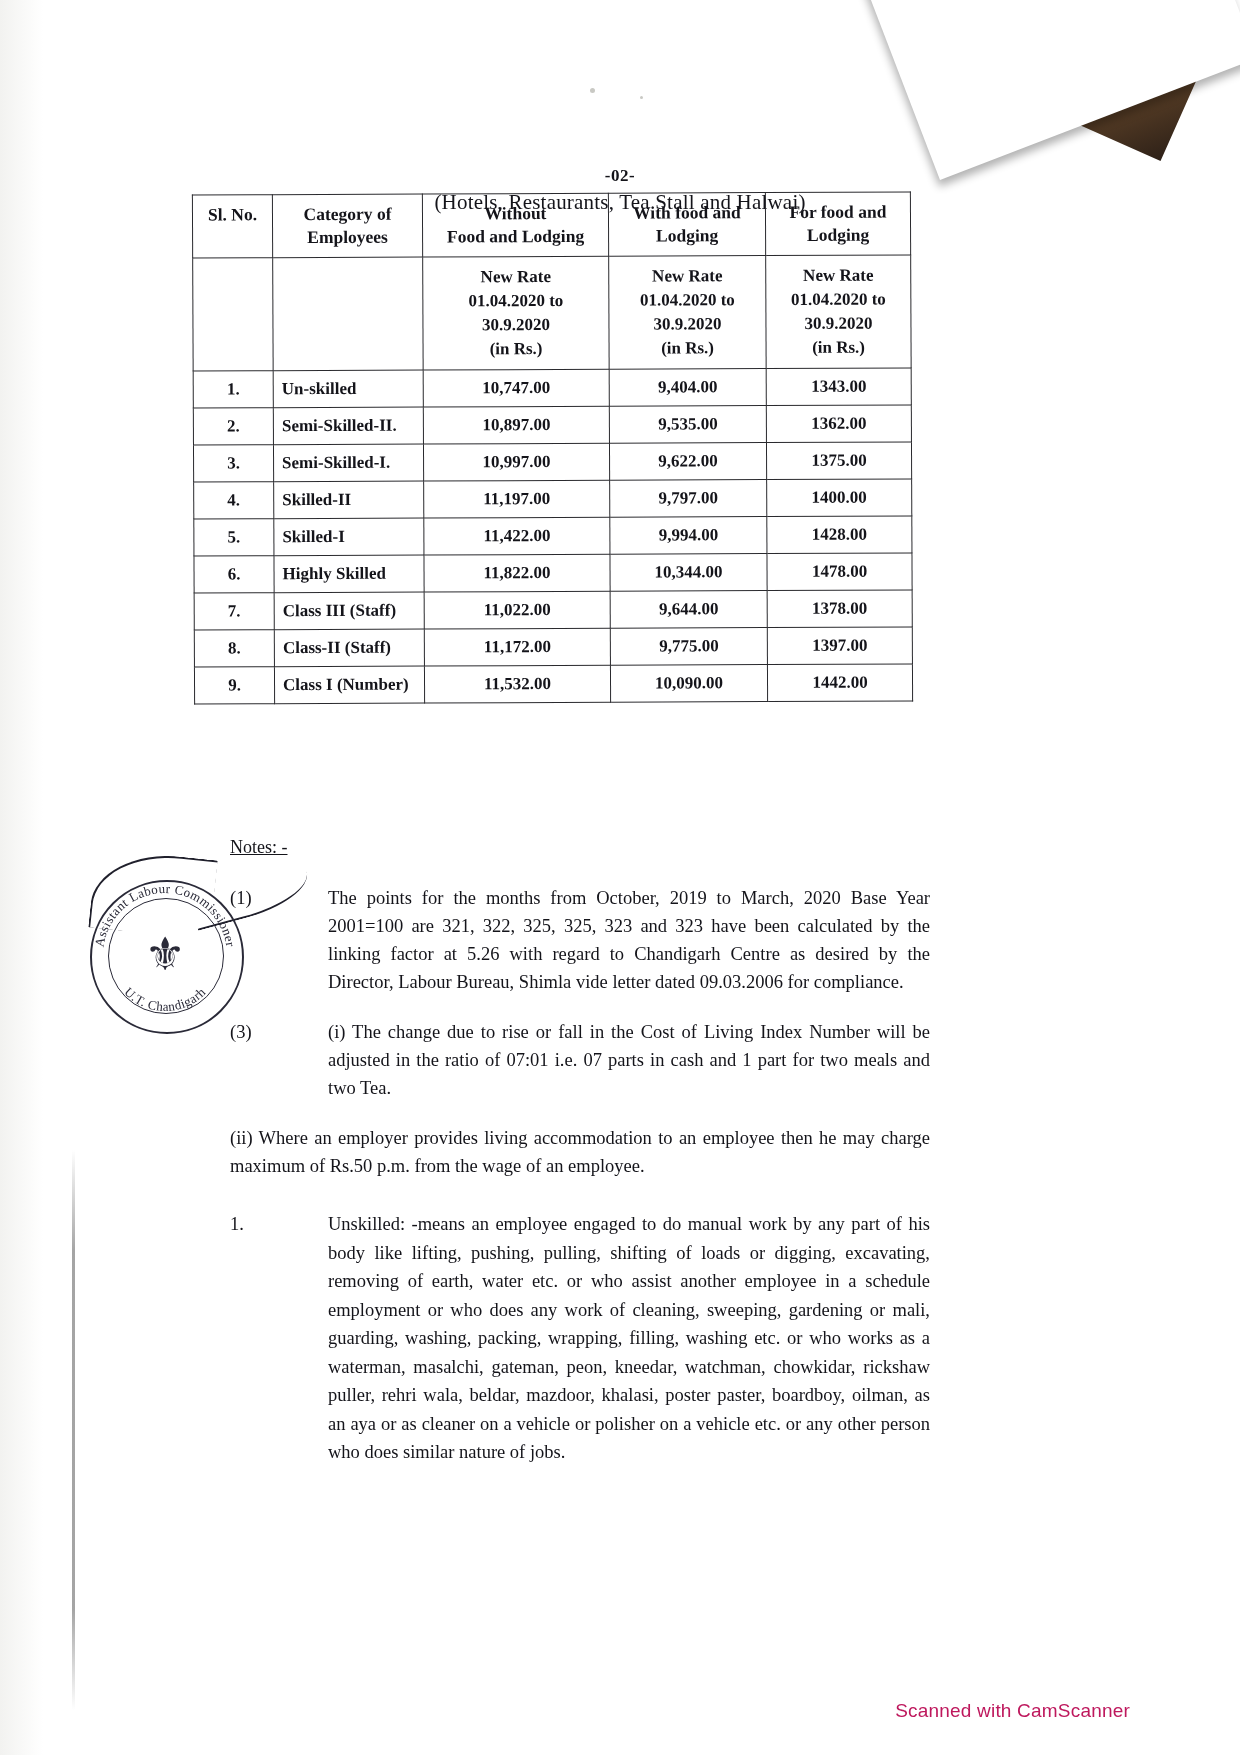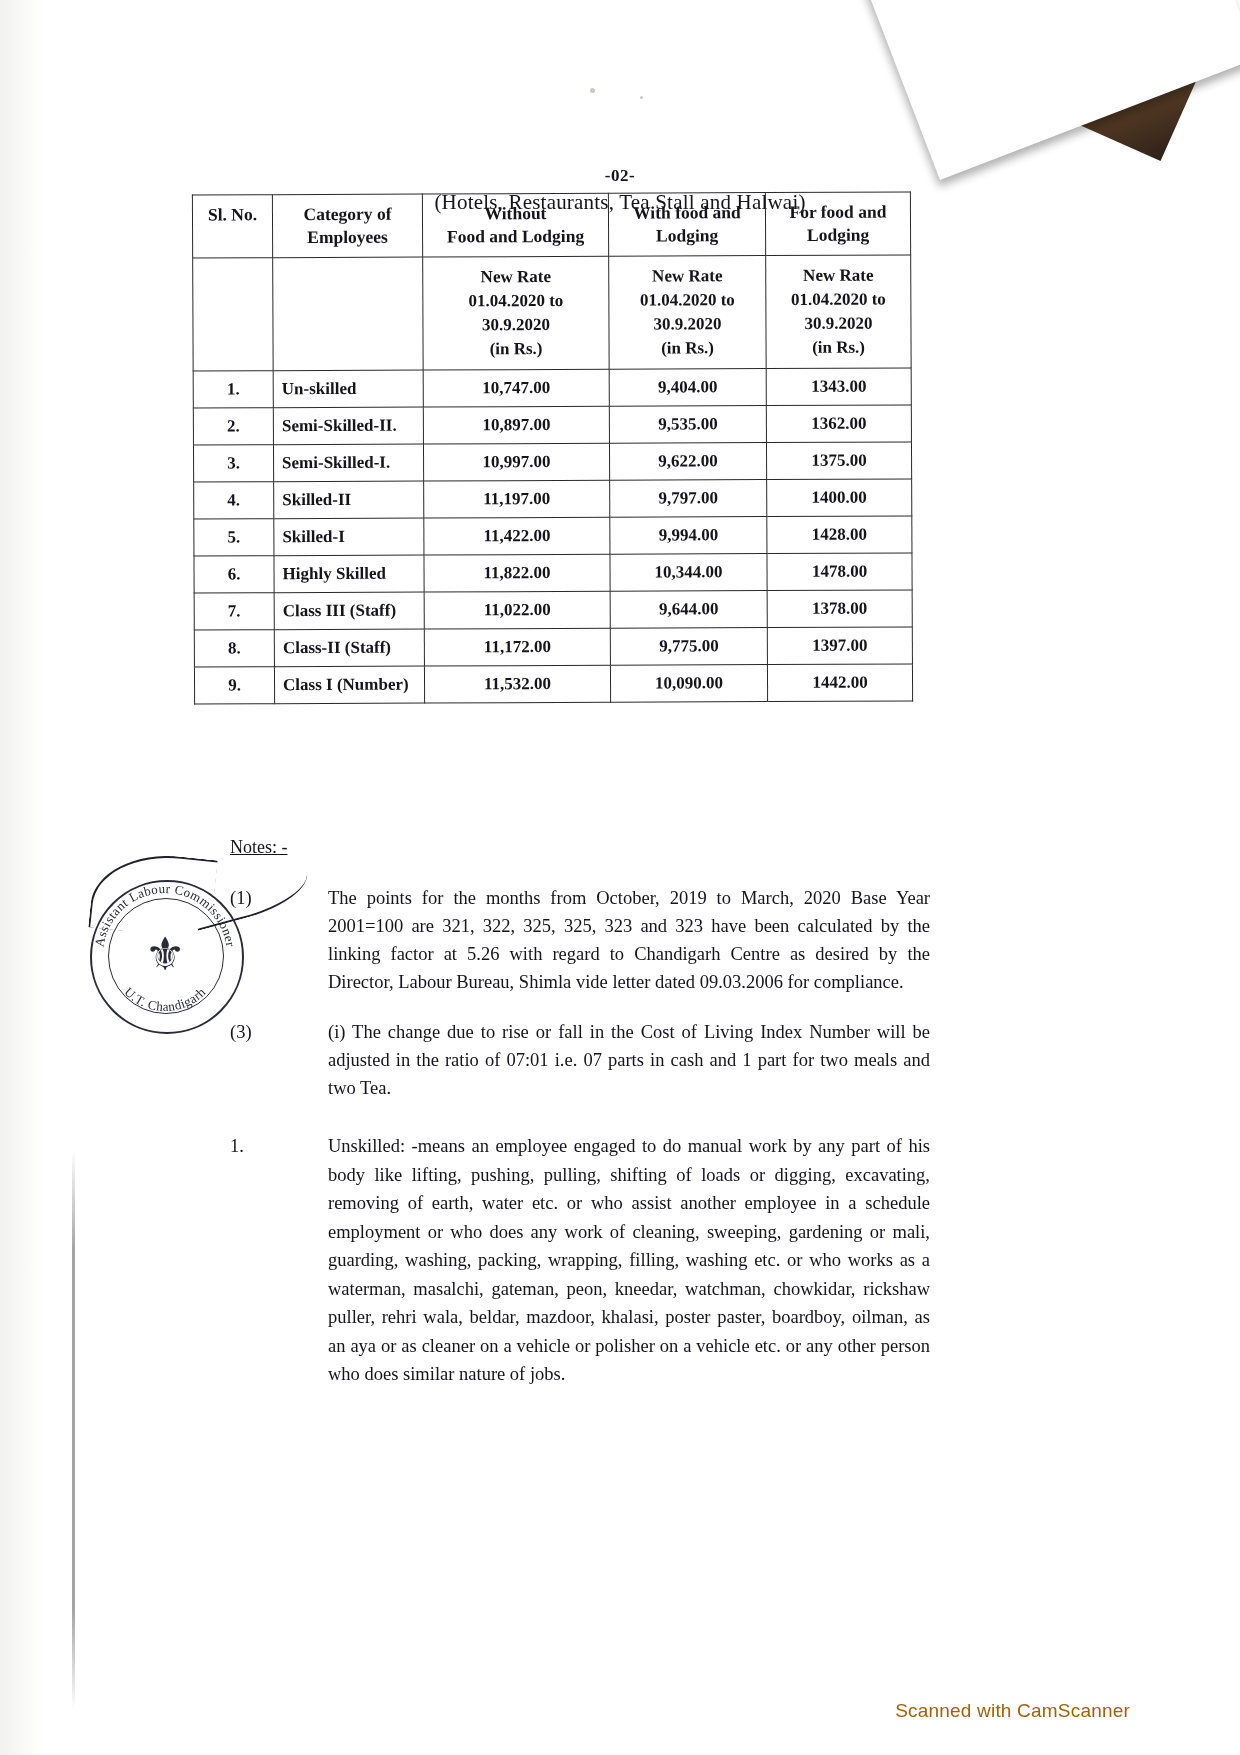--- a/index.html
+++ b/index.html
@@ -250,21 +250,21 @@
     transform: rotate(-15deg);
   }
 
   
   .camscanner {
     position: absolute;
     right: 110px;
     bottom: 33px;
     font-family: "Liberation Sans", sans-serif;
     font-size: 19px;
-    color: #a16207;
+    color: #be185d;
     letter-spacing: .2px;
   }
 </style>
 </head>
 <body>
 
 <div class="page">
 
   <div class="scan-edge-left"></div>
   <div class="scan-edge-left2"></div>
@@ -407,20 +407,23 @@
       <span class="note-num">(1)</span>
       <span class="note-body note-first-indent">The points for the months from October, 2019 to March, 2020 Base Year 2001=100 are 321, 322, 325, 325, 323 and 323 have been calculated by the linking factor at 5.26 with regard to Chandigarh Centre as desired by the Director, Labour Bureau, Shimla vide letter dated 09.03.2006 for compliance.</span>
     </div>
 
 
     <div class="note-block">
       <span class="note-num">(3)</span>
       <span class="note-body note-first-indent">(i) The change due to rise or fall in the Cost of Living Index Number will be adjusted in the ratio of 07:01 i.e. 07 parts in cash and 1 part for two meals and two Tea.</span>
     </div>
 
+    <div class="note-p">
+      <span>(ii) Where an employer provides living accommodation to an employee then he may charge maximum of Rs.50 p.m. from the wage of an employee.</span>
+    </div>
 
     <div class="def-block">
       <span class="def-num">1.</span>
       <span class="note-first-indent" style="display:block;"><span class="def-term">Unskilled:</span><span> -means an employee engaged to do manual work by any part of his body like lifting, pushing, pulling, shifting of loads or digging, excavating, removing of earth, water etc. or who assist another employee in a schedule employment or who does any work of cleaning, sweeping, gardening or mali, guarding, washing, packing, wrapping, filling, washing etc. or who works as a waterman, masalchi, gateman, peon, kneedar, watchman, chowkidar, rickshaw puller, rehri wala, beldar, mazdoor, khalasi, poster paster, boardboy, oilman, as an aya or as cleaner on a vehicle or polisher on a vehicle etc. or any other person who does similar nature of jobs.</span></span>
     </div>
   </div>
 
   <div class="stamp">
     <div class="sig-curve"></div>
     <div class="sig-tail"></div>

